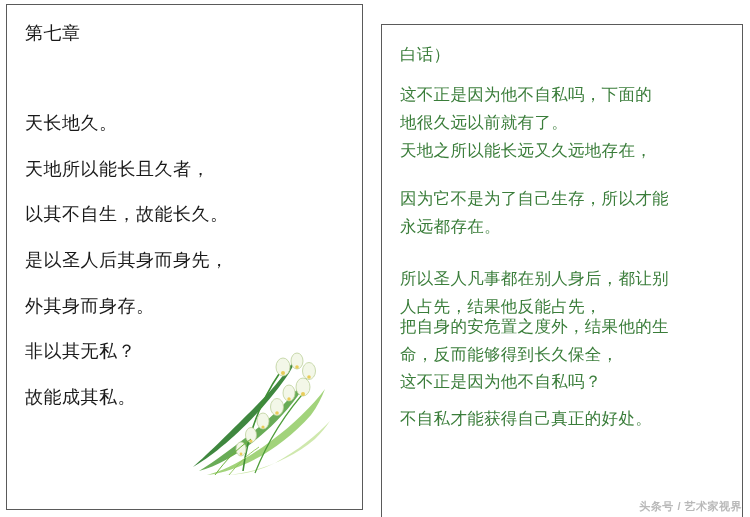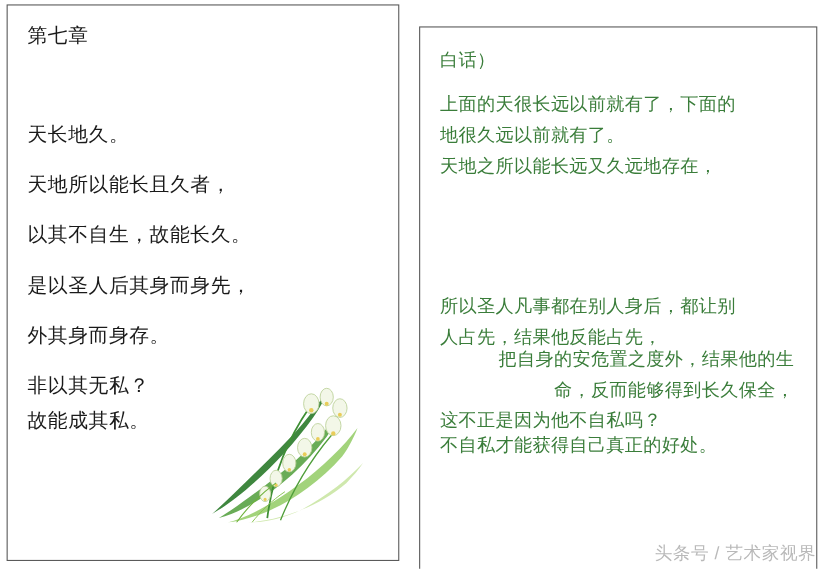--- a/index.html
+++ b/index.html
@@ -60,21 +60,21 @@
     font-size: 18px;
   }
   .page-left .l0 { top: 17px; }
   .page-left .l1 { top: 62px; }
   .page-left .l2 { top: 107px; }
   .page-left .l3 { top: 153px; }
   .page-left .l4 { top: 198px; }
   .page-left .l5 { top: 244px; }
   .page-left .l6 { top: 290px; }
   .page-left .l7 { top: 335px; }
-  .page-left .l8 { top: 367px; }
+  .page-left .l8 { top: 381px; }
 
   
   .page-right .line {
     color: #3a7d3a;
     left: 18px;
     font-size: 16.5px;
     letter-spacing: 0.3px;
   }
   .page-right .r0 { top: 20px; }
 
@@ -85,42 +85,43 @@
     color: #3a7d3a;
     font-size: 16.5px;
     line-height: 28px;
     letter-spacing: 0.3px;
     white-space: pre-line;
   }
   .p-a { top: 56px; }
   .p-b { top: 112px; }
   .p-c { top: 160px; }
   .p-d { top: 240px; }
-  .p-e { top: 288px; text-align: right; }
+  .p-e { top: 288px; }
   .p-f { top: 343px; }
-  .p-g { top: 366px; }
+  .p-g { top: 380px; }
 
   
   .lily {
     position: absolute;
     left: 178px;
     top: 330px;
     width: 150px;
     height: 140px;
   }
 
   
   .watermark {
     position: absolute;
     right: 8px;
     bottom: 3px;
-    font-size: 16px;
+    font-size: 11px;
     color: #b9b9b9;
     font-family: "Liberation Sans", sans-serif;
     letter-spacing: 0.5px;
+    font-weight: bold;
   }
 </style>
 </head>
 <body>
 
 <div class="page page-left">
   <div class="col">
     <div class="line l0">第七章</div>
     <div class="line l2">天长地久。</div>
     <div class="line l3">天地所以能长且久者，</div>
@@ -166,23 +167,25 @@
     </g>
 
     <path d="M30 140 C40 126 52 114 66 104" fill="none" stroke="#6fb23c" stroke-width="1"></path>
     <path d="M44 140 C52 130 62 120 74 112" fill="none" stroke="#8cc455" stroke-width="0.9"></path>
   </svg>
 </div>
 
 <div class="page page-right">
   <div class="col">
     <div class="line r0">白话）</div>
-    <div class="para p-a">上面的天很长远以前就有了，下面的
+    <div class="para p-a">这不正是因为他不自私吗，下面的
 地很久远以前就有了。</div>
     <div class="para p-b">天地之所以能长远又久远地存在，</div>
+    <div class="para p-c">因为它不是为了自己生存，所以才能
+永远都存在。</div>
     <div class="para p-d">所以圣人凡事都在别人身后，都让别
 人占先，结果他反能占先，</div>
     <div class="para p-e">把自身的安危置之度外，结果他的生
 命，反而能够得到长久保全，</div>
     <div class="para p-f">这不正是因为他不自私吗？</div>
     <div class="para p-g">不自私才能获得自己真正的好处。</div>
   </div>
 </div>
 
 <div class="watermark">头条号 / 艺术家视界</div>

